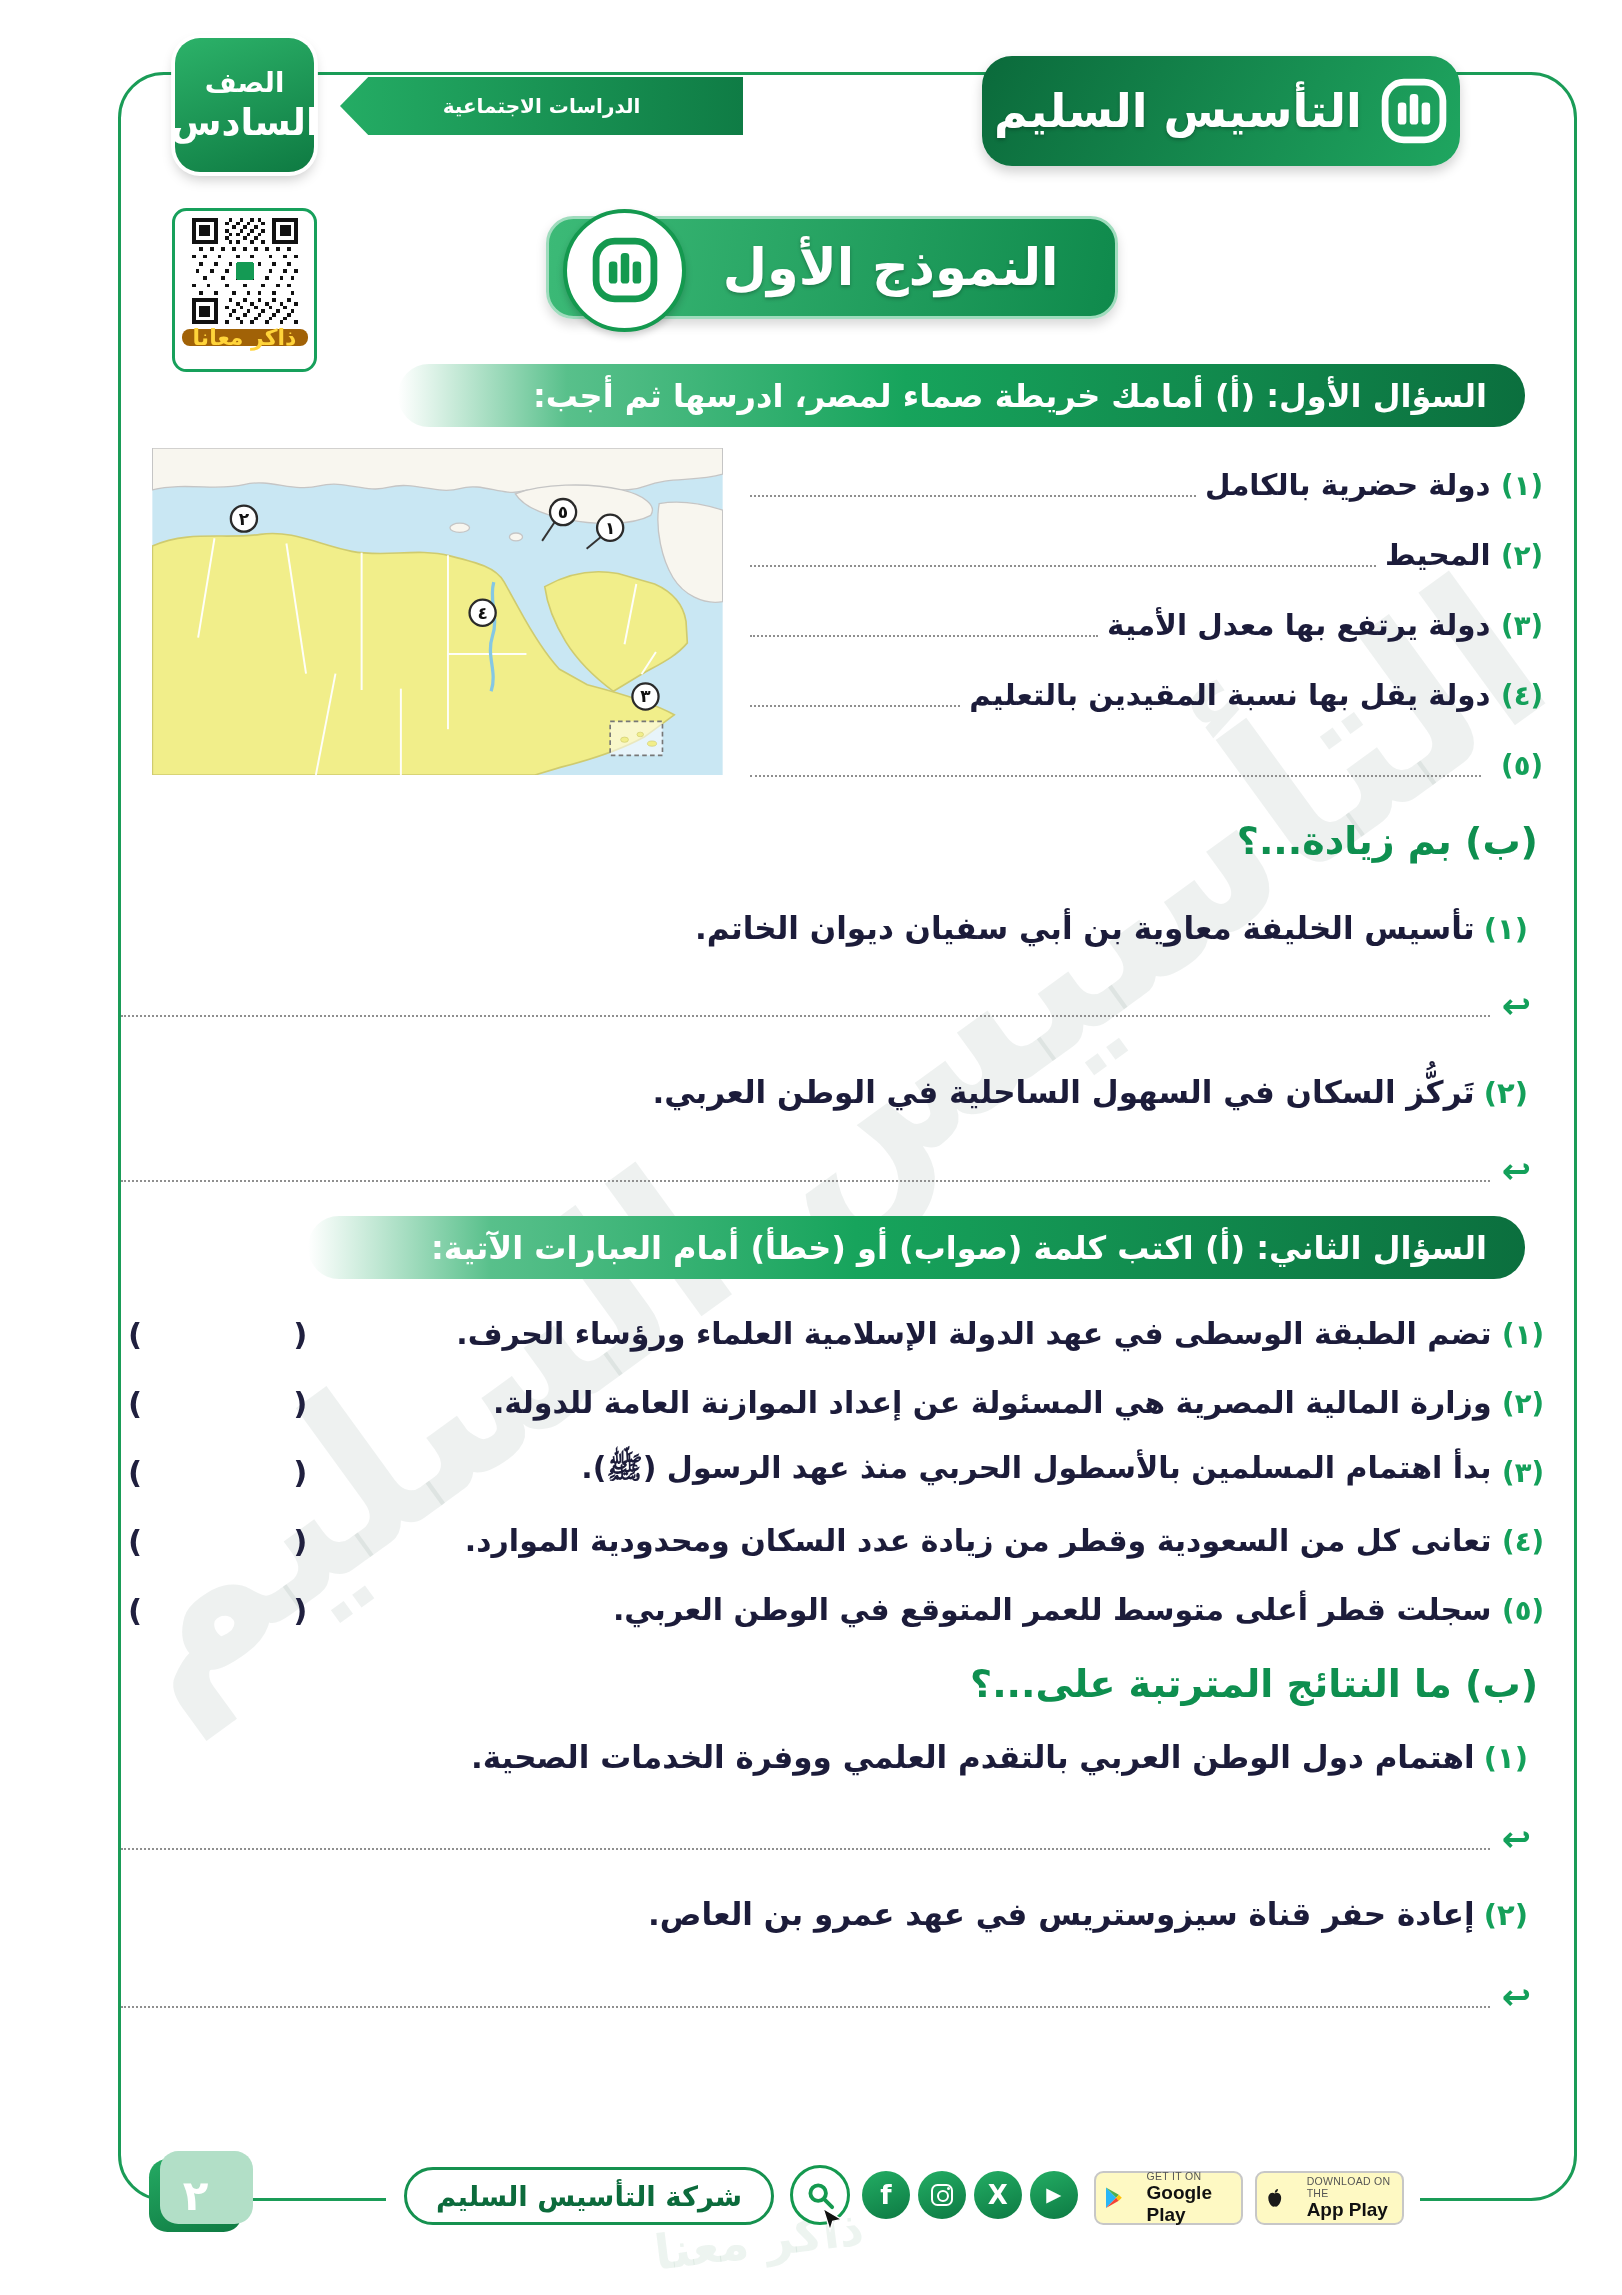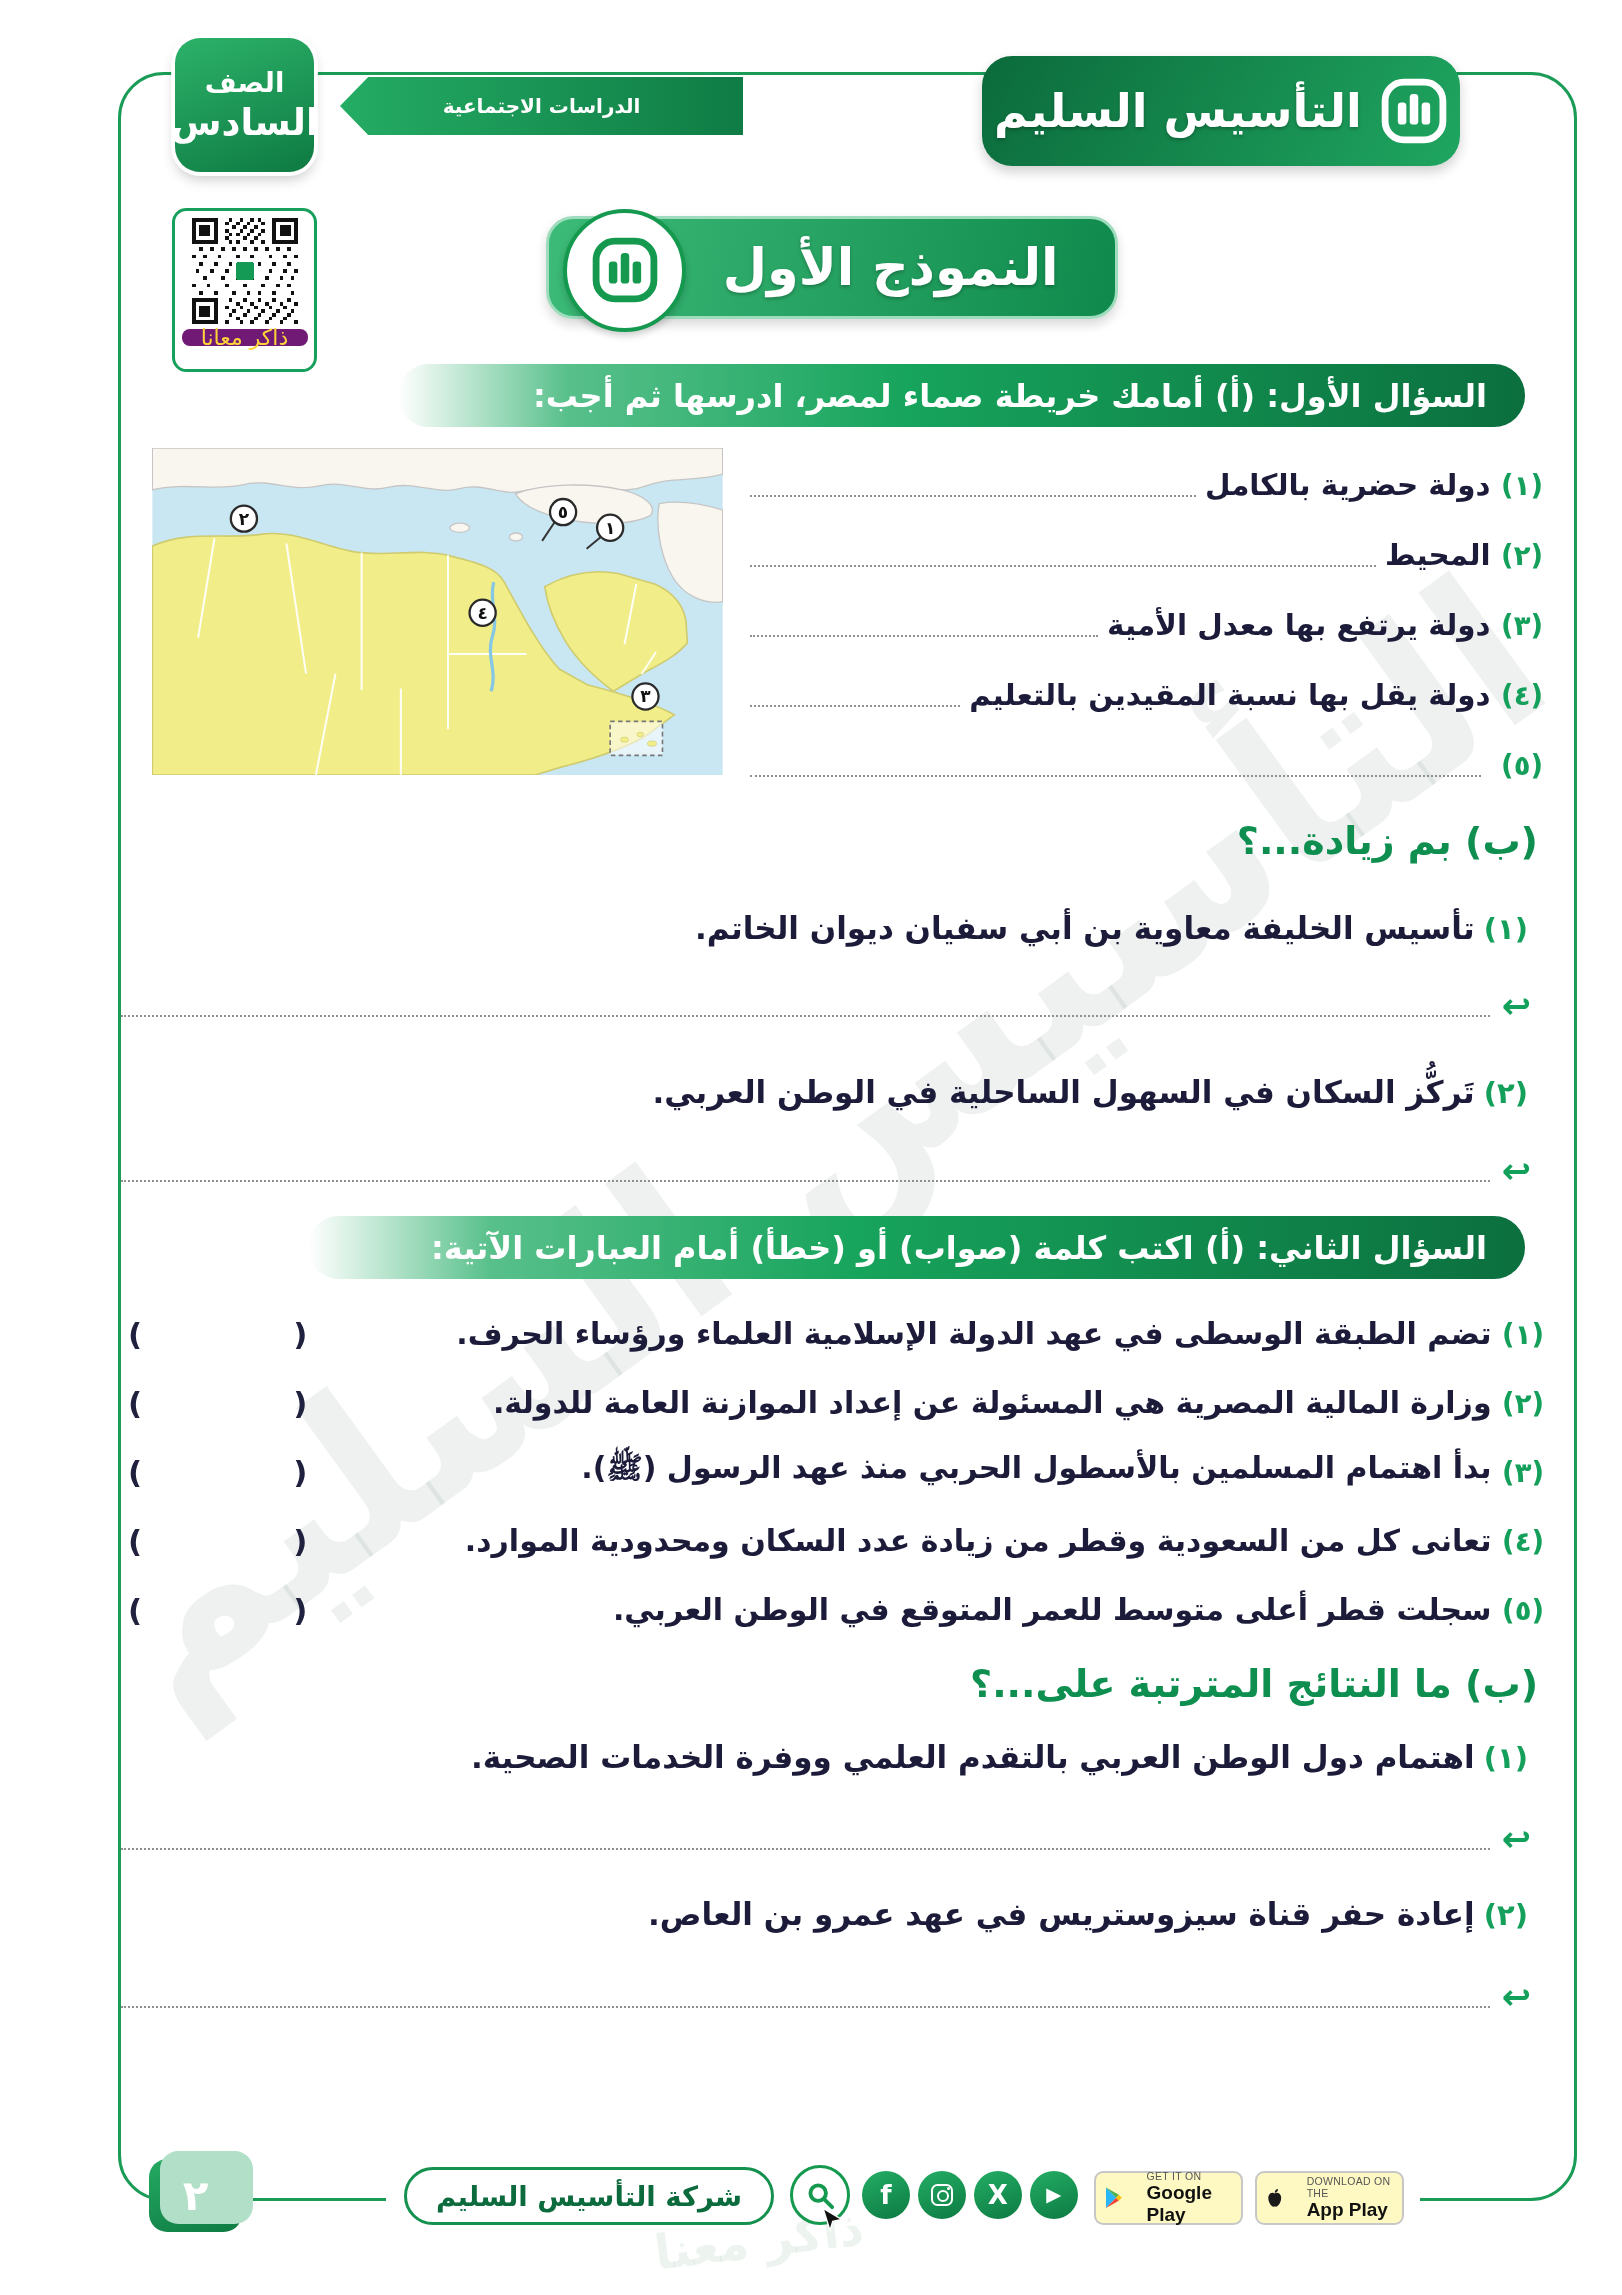--- a/index.html
+++ b/index.html
@@ -60,23 +60,23 @@
   .brand-emblem{width:68px;height:68px;flex:0 0 auto;}
 
   
   .qr-box{
     position:absolute;left:172px;top:208px;width:145px;height:164px;z-index:3;
     background:#fff;border:3.3px solid #17a05b;border-radius:14.4px;
     display:flex;flex-direction:column;align-items:center;justify-content:flex-start;
     padding:6.5px 6.5px 5.2px 6.5px;box-sizing:border-box;gap:5.2px;
   }
   .qr-label{
-    width:100%;height:17px;background:#701a75;border-radius:7.9px;
-    display:flex;align-items:center;justify-content:center;
-    color:#ffd43a;font-size:22px;font-weight:normal;
+    width:100%;height:17px;background:#a16207;border-radius:7.9px;
+    display:flex;align-items:center;justify-content:center;
+    color:#ffd43a;font-size:22px;font-weight:bold;
   }
 
   
   .model-banner{
     position:absolute;left:546px;top:216px;width:566px;height:97px;z-index:3;
     background:linear-gradient(100deg,#3cba77,#0f8a4c);
     border:3.9px solid #9fdcbd;border-radius:27.5px;
     box-shadow:0 5.2px 10.5px rgba(0,0,0,.15);
   }
   .model-banner .banner-text{

